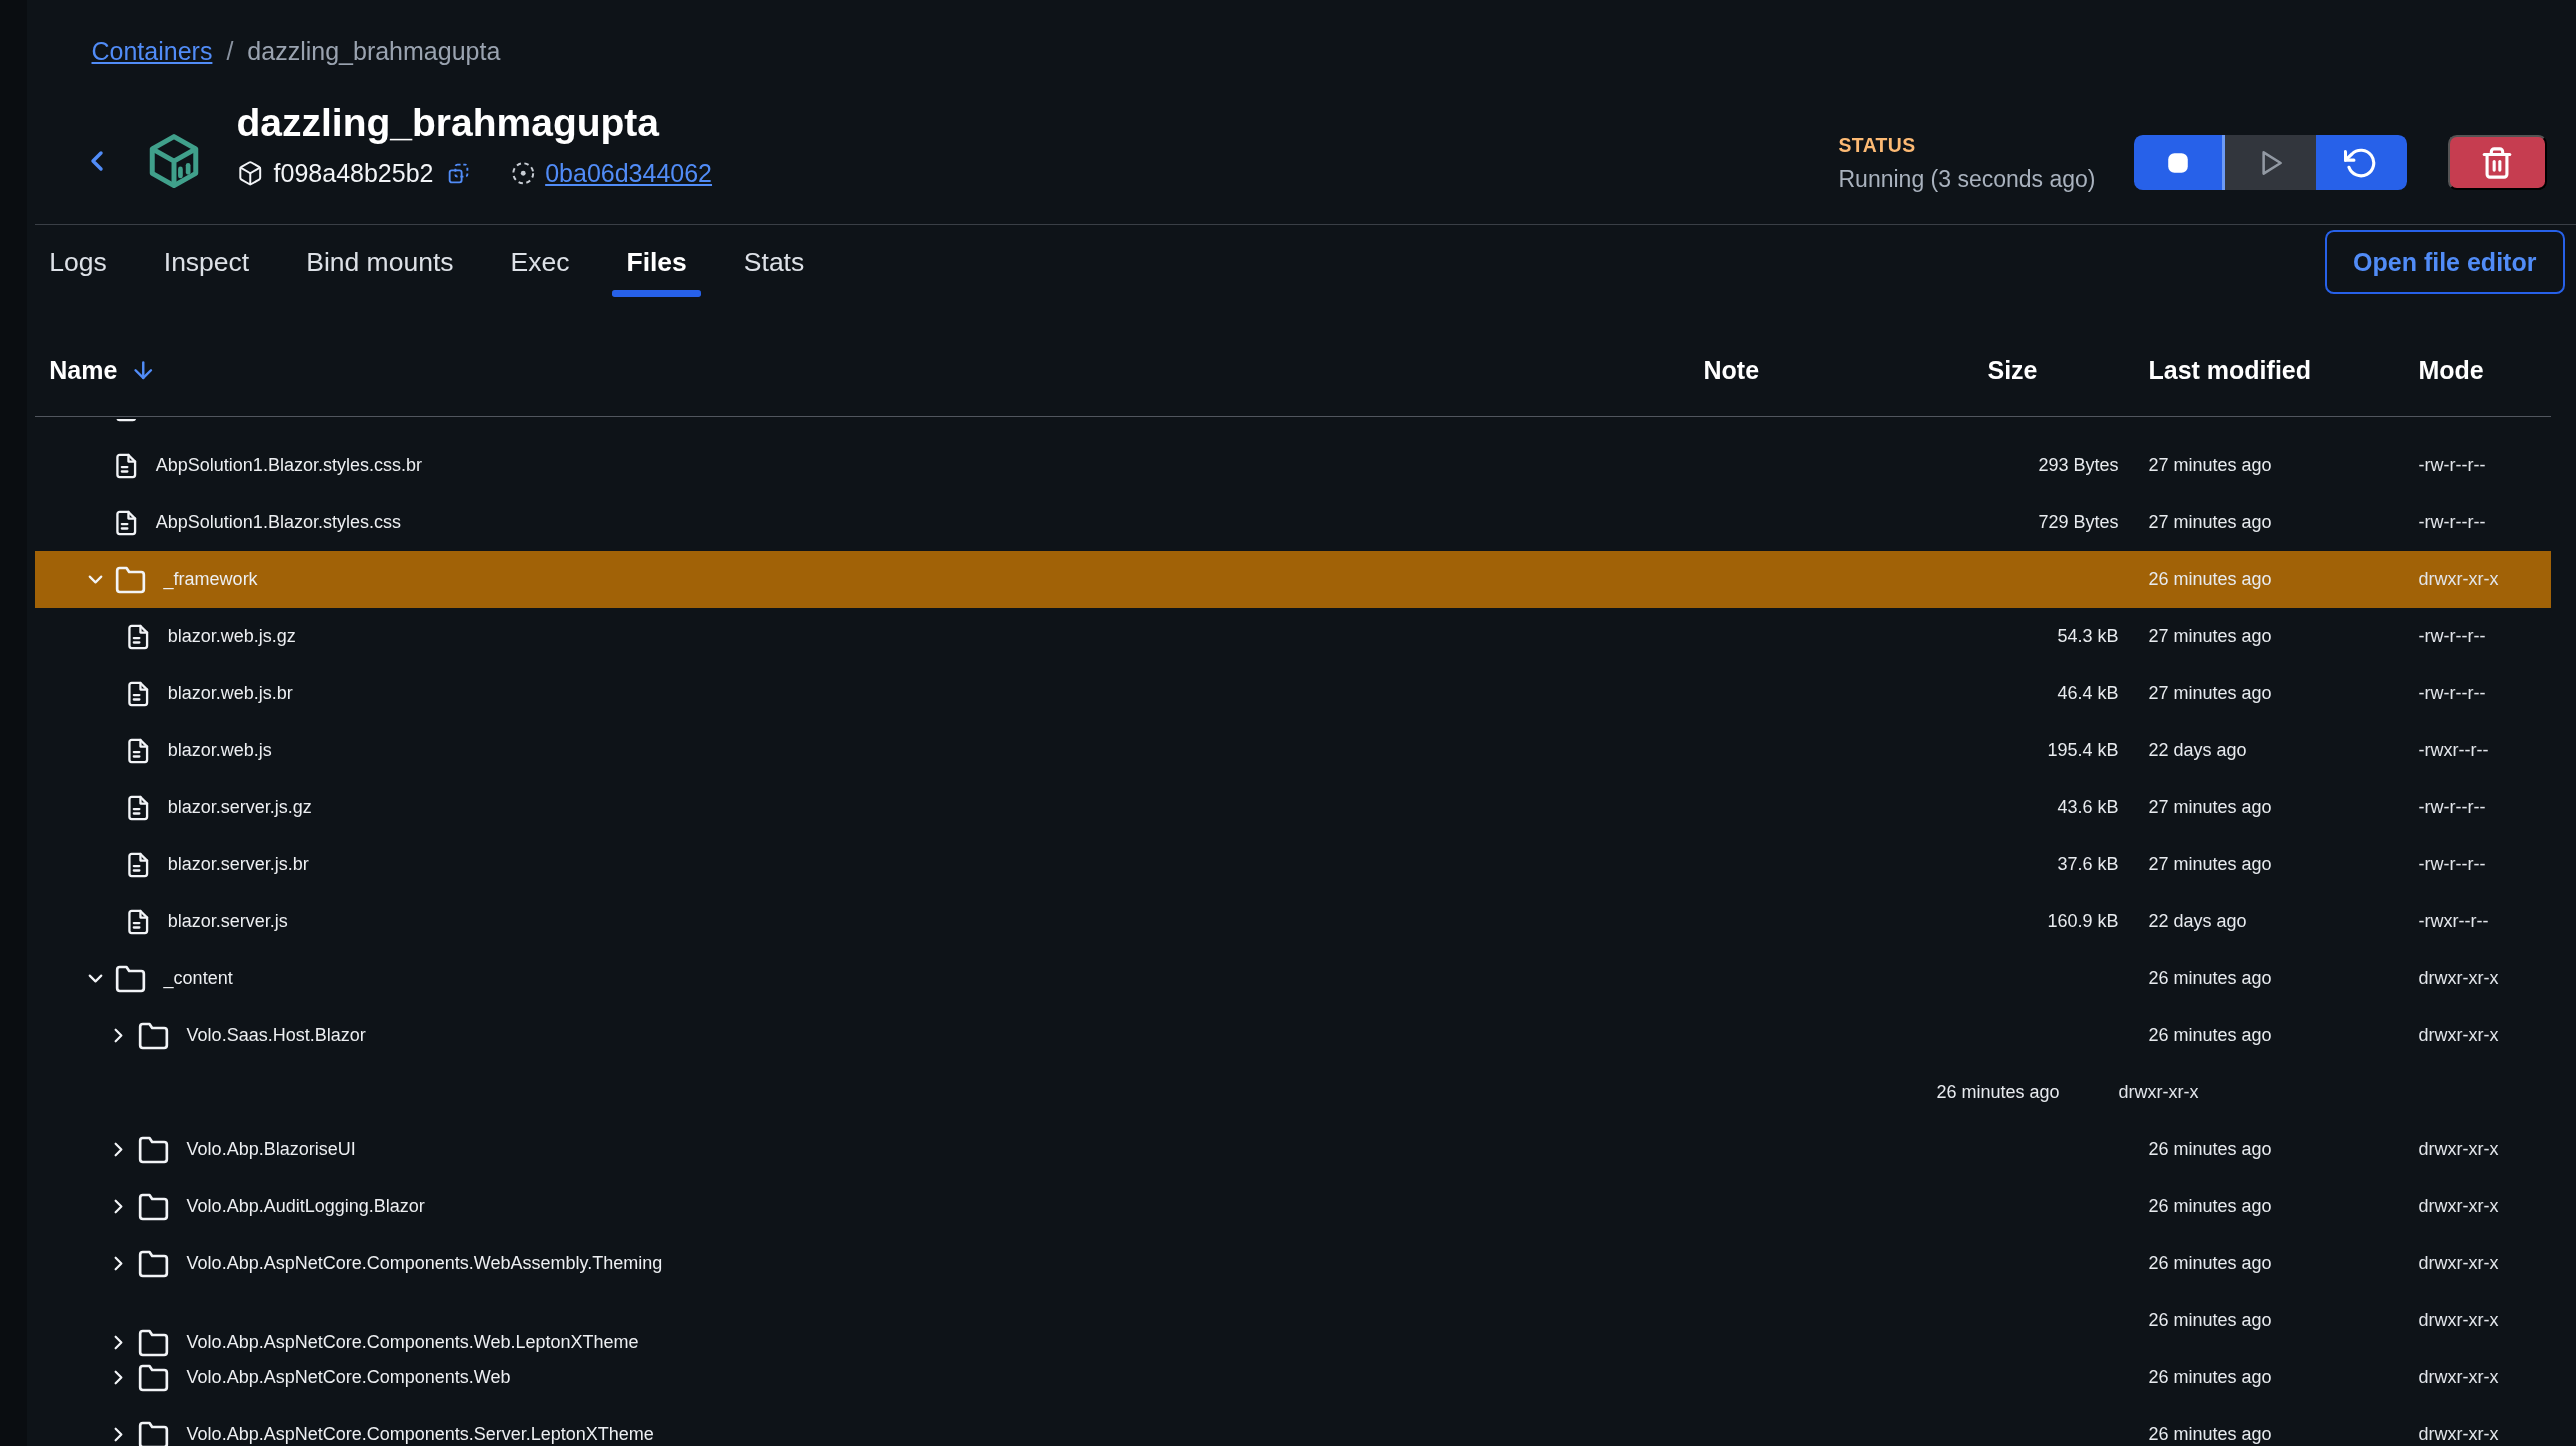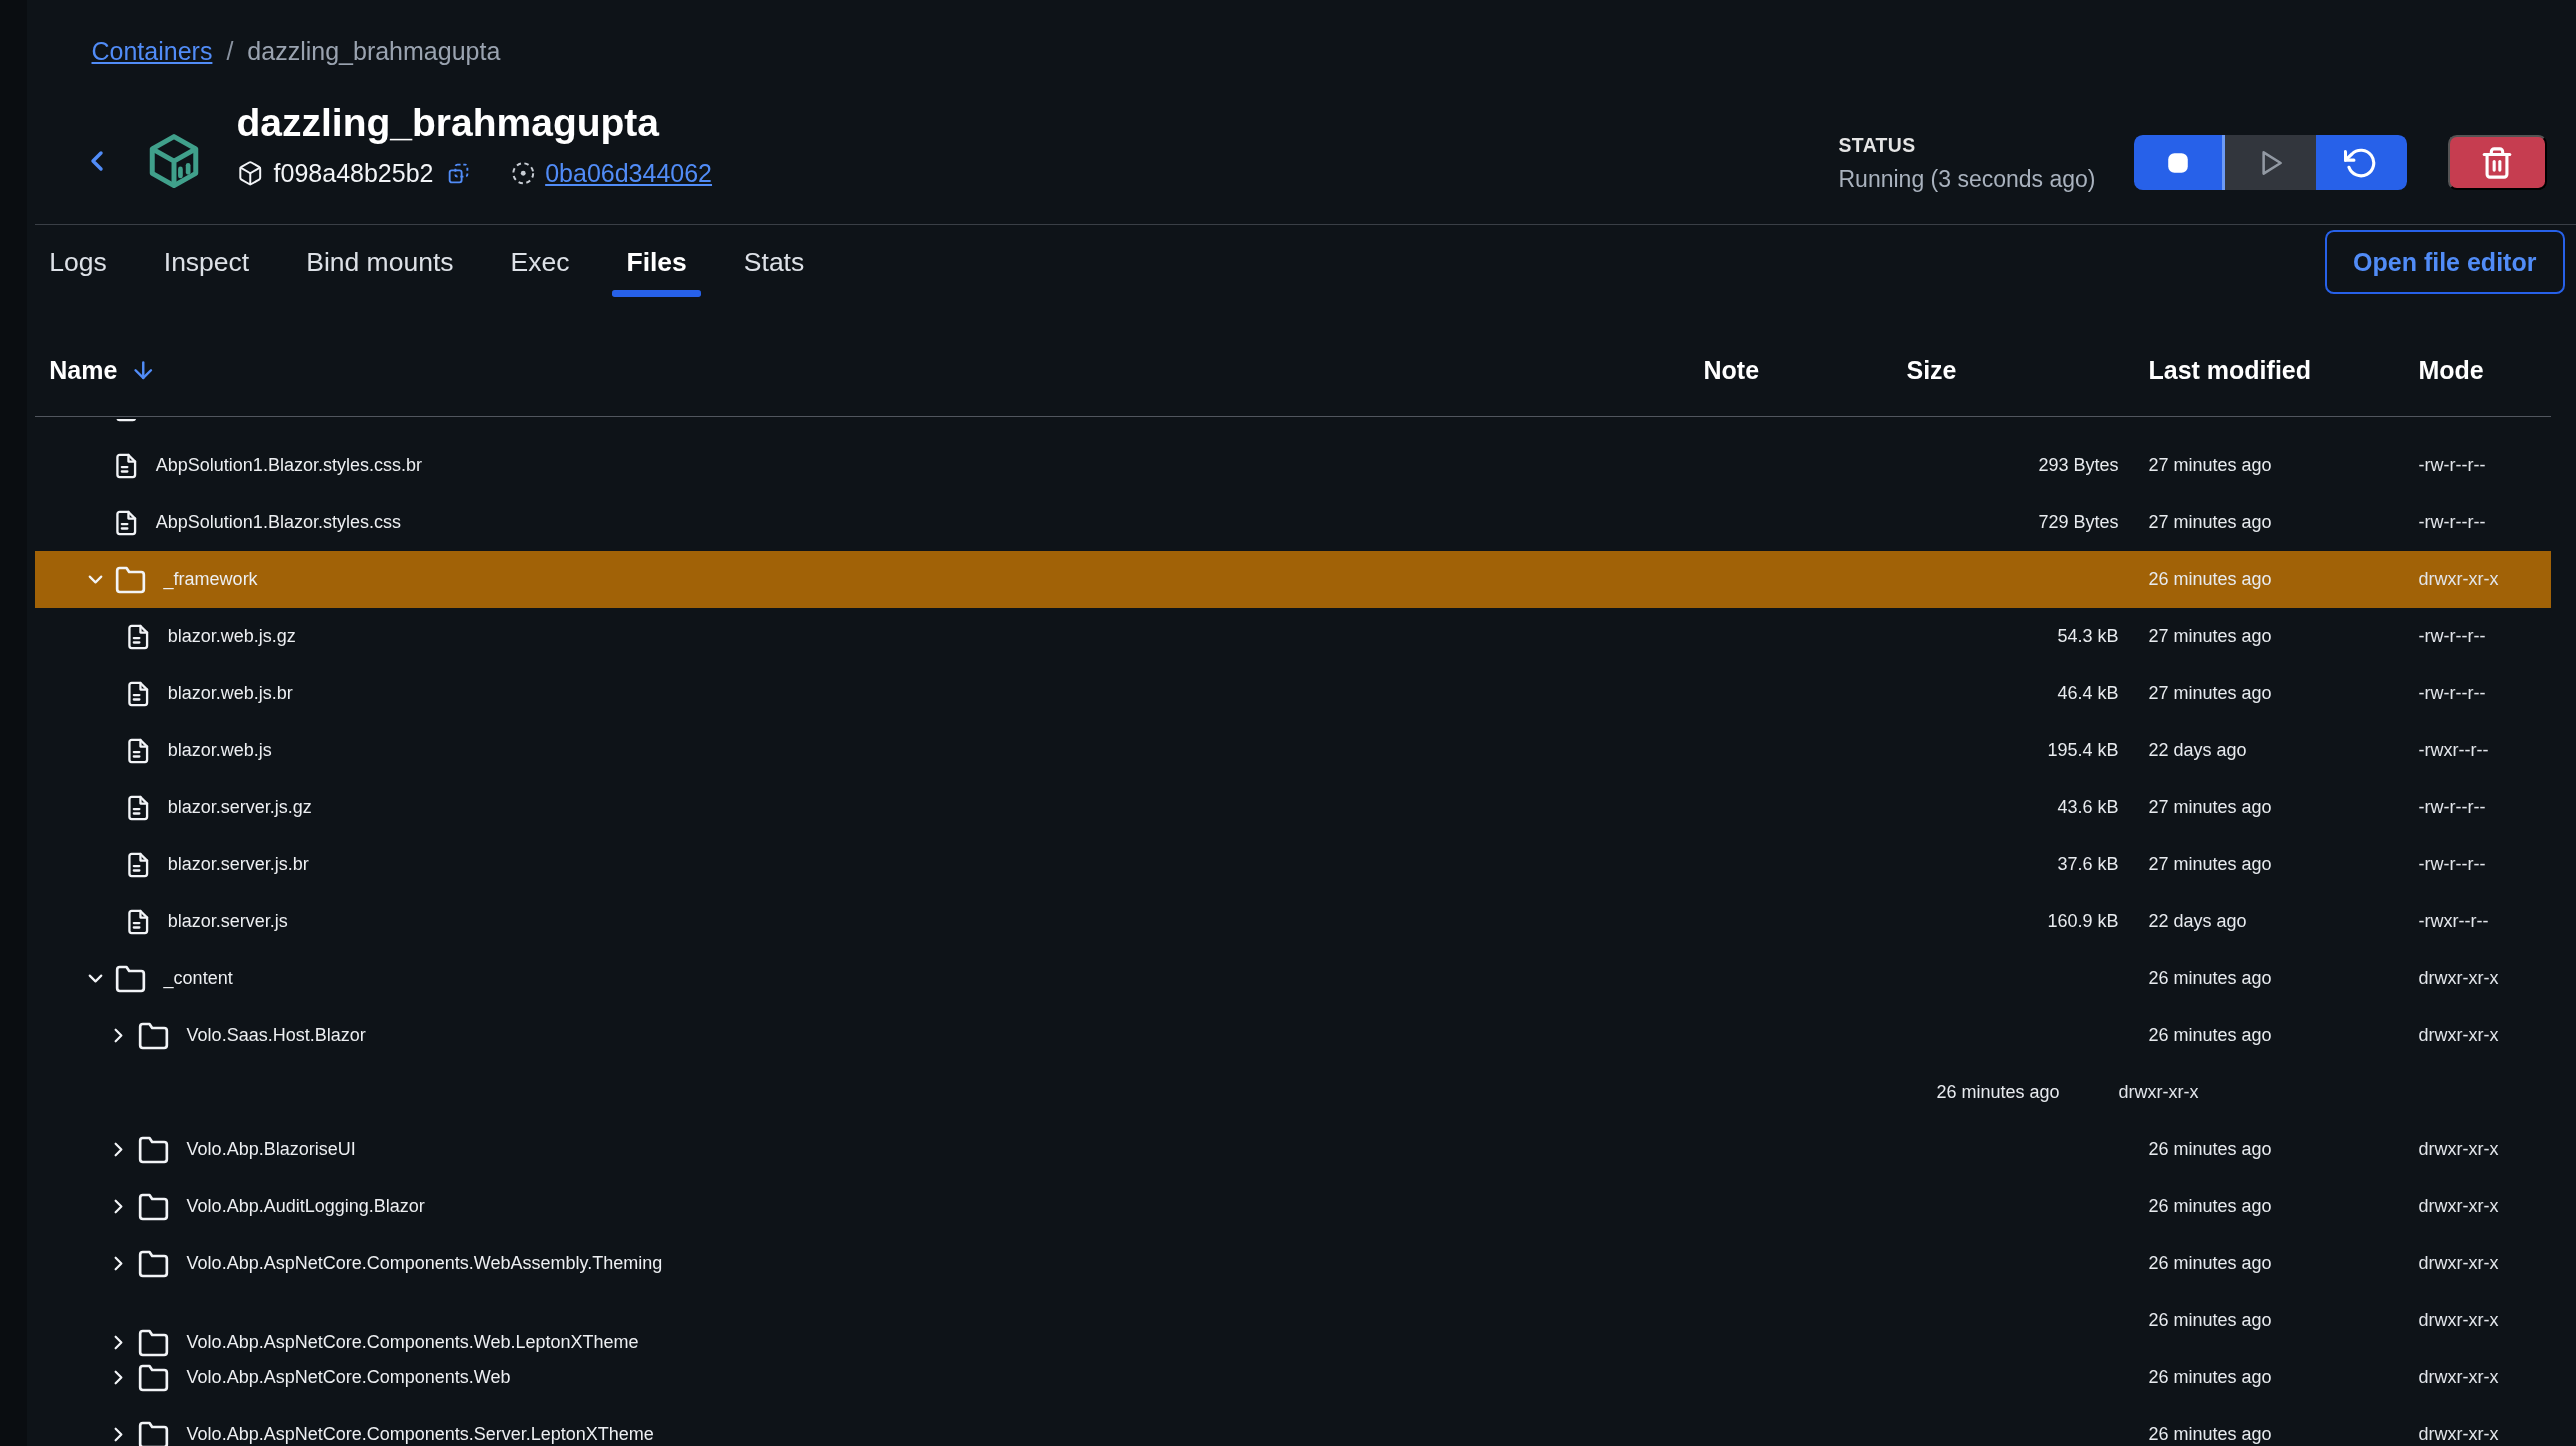--- a/index.html
+++ b/index.html
@@ -28,21 +28,21 @@
   .meta-row { display:flex; align-items:center; margin-top:14px; font-size:25px; }
   .meta-row .cube { margin-right:10.6px; display:flex; }
   .container-id { color:#F2F4F7; }
   .copy-btn { margin-left:12.4px; display:flex; cursor:pointer; }
   .image-ref { display:flex; align-items:center; margin-left:39px; }
   .image-ref .target { margin-right:8.8px; display:flex; }
   .image-link { color:#518CF7; text-decoration:underline; cursor:pointer; }
 
   
   .status-block { position:absolute; left:1812px; top:127px; }
-  .status-label { font-size:19.4px; font-weight:700; letter-spacing:0.4px; color:#e5e5e5; }
+  .status-label { font-size:19.4px; font-weight:700; letter-spacing:0.4px; color:#fdba74; }
   .status-value { font-size:23px; color:#A9B2BE; margin-top:8.8px; }
   .controls { position:absolute; left:2107px; top:128px; display:flex; align-items:center; }
   .seg-group { display:flex; border-radius:8.8px; overflow:hidden; height:55px; }
   .seg-btn { width:91px; height:55px; display:flex; align-items:center; justify-content:center; cursor:pointer; border:none; }
   .btn-stop { background:#2761E9; border-right:3.5px solid #6D9BF5; }
   .btn-play { background:#32363D; }
   .btn-restart { background:#2761E9; }
   .btn-delete { width:99px; height:55px; margin-left:41px; background:#C63D50; border-radius:8.8px; display:flex; align-items:center; justify-content:center; cursor:pointer; }
 
   
@@ -52,21 +52,21 @@
   .tab.active { font-weight:700; color:#FFFFFF; }
   .tab.active::after { content:""; position:absolute; left:-14px; right:-14px; bottom:-19.4px; height:7px; background:#2761E9; border-radius:2.7px; }
   .open-editor-btn { position:absolute; right:10.6px; top:5.3px; height:64px; padding:0 26.5px; display:flex; align-items:center;
     border:2.7px solid #2761E9; border-radius:8.8px; background:transparent; color:#518CF7; font-size:25px; font-weight:600; cursor:pointer; }
 
   
   .filetable { position:absolute; left:8.8px; right:25px; top:318px; bottom:0; }
   .thead { display:grid; grid-template-columns:1fr 203px 212px 300px 132px; height:92px; align-items:center;
     border-bottom:1.8px solid #51565E; font-size:25px; font-weight:600; color:#FFFFFF; }
   .th-name { padding-left:14px; display:flex; align-items:center; gap:12.4px; cursor:pointer; }
-  .th-size { text-align:left; }
+  .th-size { text-align:center; }
   .th-mod { padding-left:30px; }
   .tbody { position:absolute; left:0; right:0; top:94px; bottom:0; overflow:hidden; }
   .row { display:grid; grid-template-columns:1fr 203px 212px 300px 132px; height:57px; align-items:center; font-size:18px; color:#EDEFF2; cursor:pointer; }
   .row.selected { background:#a16207; }
   .row.partial { margin-top:-39px; }
   .name-cell { display:flex; align-items:center; white-space:nowrap; overflow:hidden; }
   .name-cell .chev { margin-right:5.3px; display:flex; flex:none; }
   .name-cell .fico { margin-right:16px; display:flex; flex:none; }
   .size-cell { text-align:right; color:#E8EBEF; }
   .mod-cell { padding-left:30px; color:#E8EBEF; }

